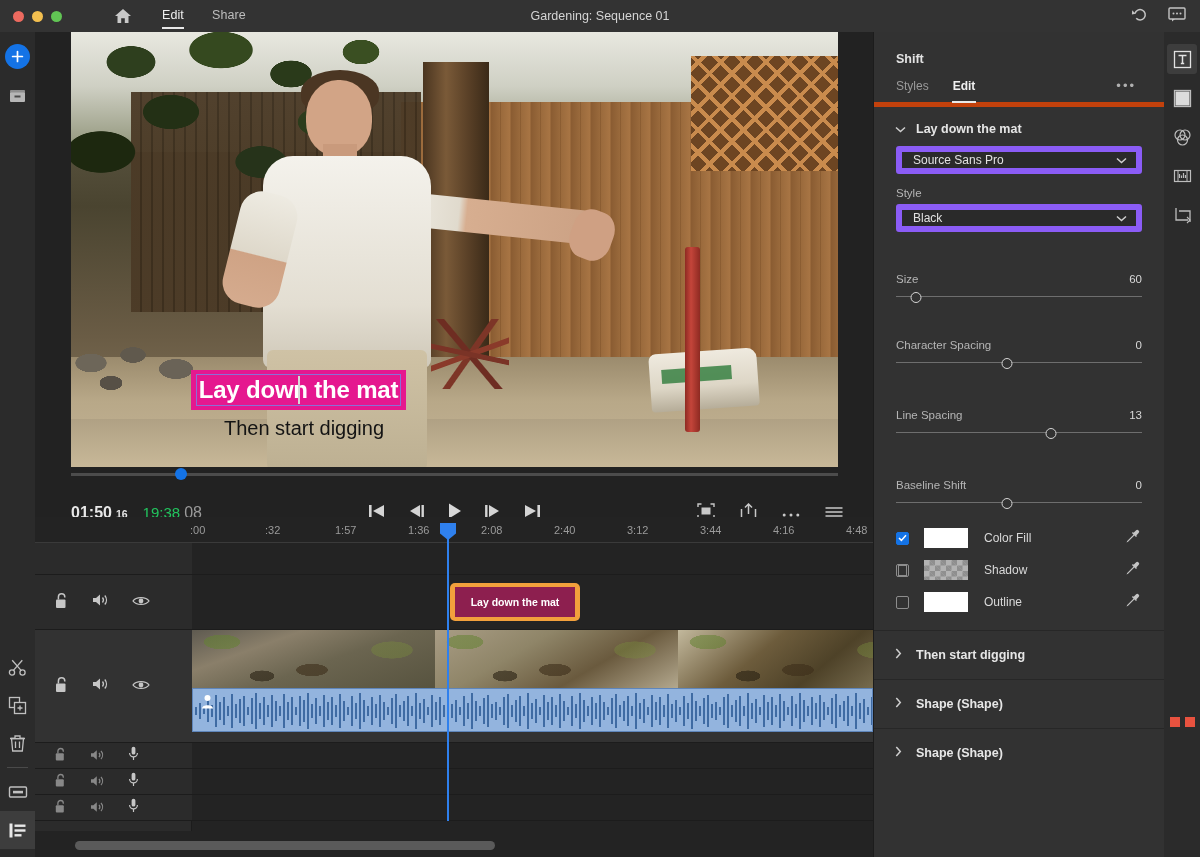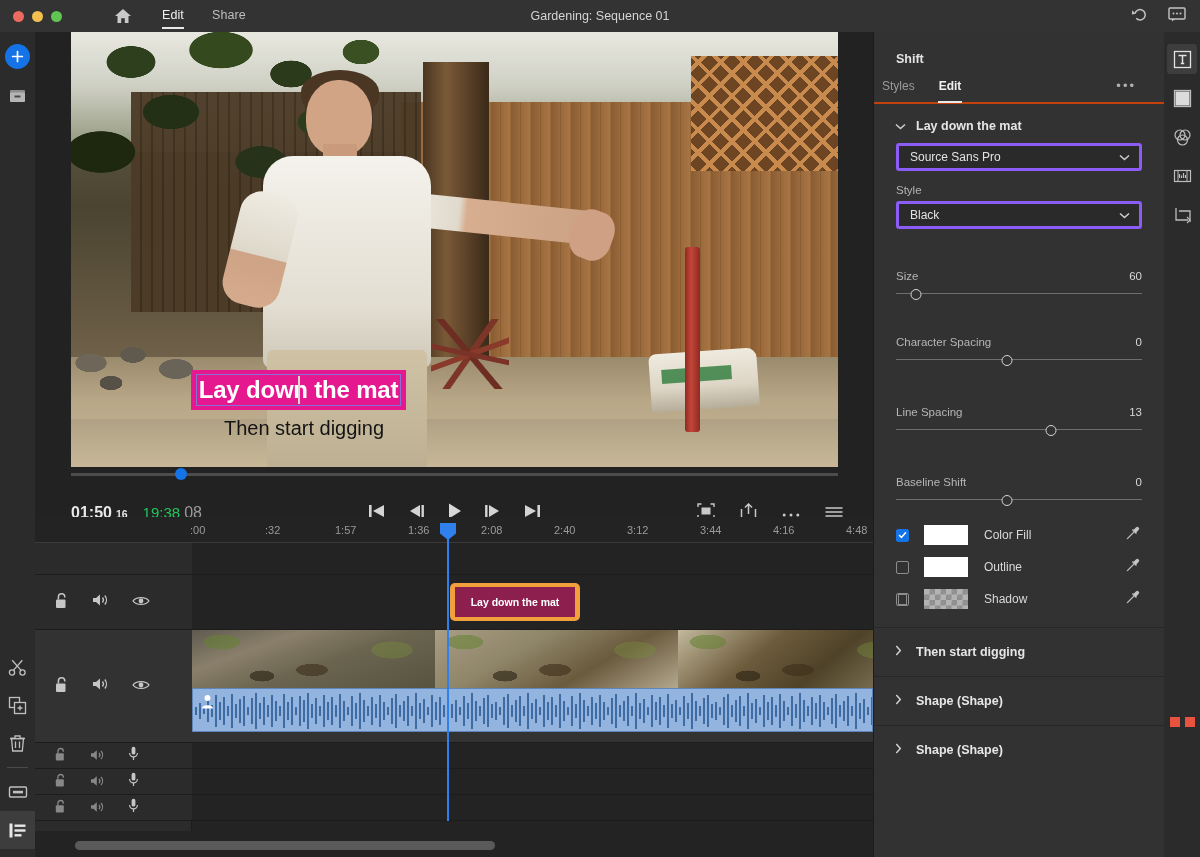--- a/index.html
+++ b/index.html
@@ -244,41 +244,41 @@
     position: absolute; right: 30px; display: flex; align-items: center; gap: 25px;
   }
 
   
   .rpanel {
     position: absolute; top: 32px; left: 873px; width: 291px; height: 825px;
     background: #323232; border-left: 1px solid #1c1c1c;
   }
   .rp-title { font-size: 12.5px; font-weight: bold; color: #e3e3e3; padding: 20px 0 0 22px; }
   .rp-tabs {
-    display: flex; align-items: center; padding: 13px 0 0 8px; position: relative;
-    border-bottom: 2px solid #c2410c; padding-bottom: 9px;
+    display: flex; align-items: center; padding: 13px 0 0 22px; position: relative;
+    border-bottom: 5px solid #c2410c; padding-bottom: 9px;
   }
   .rp-tab { font-size: 12px; color: #9b9b9b; margin-right: 24px; position: relative; }
   .rp-tab.active { color: #f0f0f0; font-weight: bold; }
   .rp-tab.active::after {
     content: ""; position: absolute; left: -1px; right: -1px; bottom: -10px;
     height: 2px; background: #e8e8e8;
   }
   .rp-dots { position: absolute; right: 28px; top: 12px; letter-spacing: 2px; color: #b0b0b0; font-size: 13px; }
 
   .acc-head {
     display: flex; align-items: center; gap: 10px; padding: 15px 0 10px 21px;
     font-size: 12.5px; font-weight: bold; color: #e6e6e6;
   }
   .acc-head.collapsed { border-top: 1px solid #272727; padding: 17px 0 17px 21px; }
   .chev { width: 11px; display: inline-block; }
 
   .field-label { font-size: 11.5px; color: #b5b5b5; padding: 7px 0 5px 22px; }
   .select {
-    margin: 0 22px; height: 28px; background: #2a2a2a; border: 3px solid #8b5cf6;
+    margin: 0 22px; height: 28px; background: #2a2a2a; border: 6px solid #8b5cf6;
     border-radius: 3px; display: flex; align-items: center; justify-content: space-between;
     padding: 0 9px 0 11px;
   }
   .select span { font-size: 12px; color: #e2e2e2; }
 
   .slider-row { margin: 0 22px; padding-top: 13px; }
   .slider-top { display: flex; justify-content: space-between; align-items: flex-start; margin-top: 23px; }
   .slider-lbl { font-size: 11.5px; color: #b5b5b5; }
   .slider-val { font-size: 11.5px; color: #d8d8d8; }
   .track { position: relative; height: 13px; margin-top: 5px; }
@@ -710,35 +710,35 @@
       <span class="sw-lbl">Color Fill</span>
       <span class="eyed">
         <svg width="15" height="15" viewBox="0 0 15 15">
             <path d="M13.6 1.4 a1.9 1.9 0 0 0-2.7 0 L8.6 3.7 L7.9 3 L6.9 4 L11 8.1 L12 7.1 L11.3 6.4 L13.6 4.1 a1.9 1.9 0 0 0 0-2.7 Z" fill="#c4c4c4"></path>
             <path d="M9.8 6.1 L3.1 12.8 L1.5 13.5 L2.2 11.9 L8.9 5.2 Z" fill="#c4c4c4"></path>
           </svg>
       </span>
     </div>
 
     <div class="swatch-row">
-      <span class="cbx"></span>
-      <span class="sw white"></span>
-      <span class="sw-lbl">Outline</span>
+      <span class="cbx inset"></span>
+      <span class="sw checker"></span>
+      <span class="sw-lbl">Shadow</span>
       <span class="eyed">
         <svg width="15" height="15" viewBox="0 0 15 15">
             <path d="M13.6 1.4 a1.9 1.9 0 0 0-2.7 0 L8.6 3.7 L7.9 3 L6.9 4 L11 8.1 L12 7.1 L11.3 6.4 L13.6 4.1 a1.9 1.9 0 0 0 0-2.7 Z" fill="#c4c4c4"></path>
             <path d="M9.8 6.1 L3.1 12.8 L1.5 13.5 L2.2 11.9 L8.9 5.2 Z" fill="#c4c4c4"></path>
           </svg>
       </span>
     </div>
 
     <div class="swatch-row">
-      <span class="cbx inset"></span>
-      <span class="sw checker"></span>
-      <span class="sw-lbl">Shadow</span>
+      <span class="cbx"></span>
+      <span class="sw white"></span>
+      <span class="sw-lbl">Outline</span>
       <span class="eyed">
         <svg width="15" height="15" viewBox="0 0 15 15">
             <path d="M13.6 1.4 a1.9 1.9 0 0 0-2.7 0 L8.6 3.7 L7.9 3 L6.9 4 L11 8.1 L12 7.1 L11.3 6.4 L13.6 4.1 a1.9 1.9 0 0 0 0-2.7 Z" fill="#c4c4c4"></path>
             <path d="M9.8 6.1 L3.1 12.8 L1.5 13.5 L2.2 11.9 L8.9 5.2 Z" fill="#c4c4c4"></path>
           </svg>
       </span>
     </div>
 
     <div style="height:12px"></div>
     <div class="acc-head collapsed">

